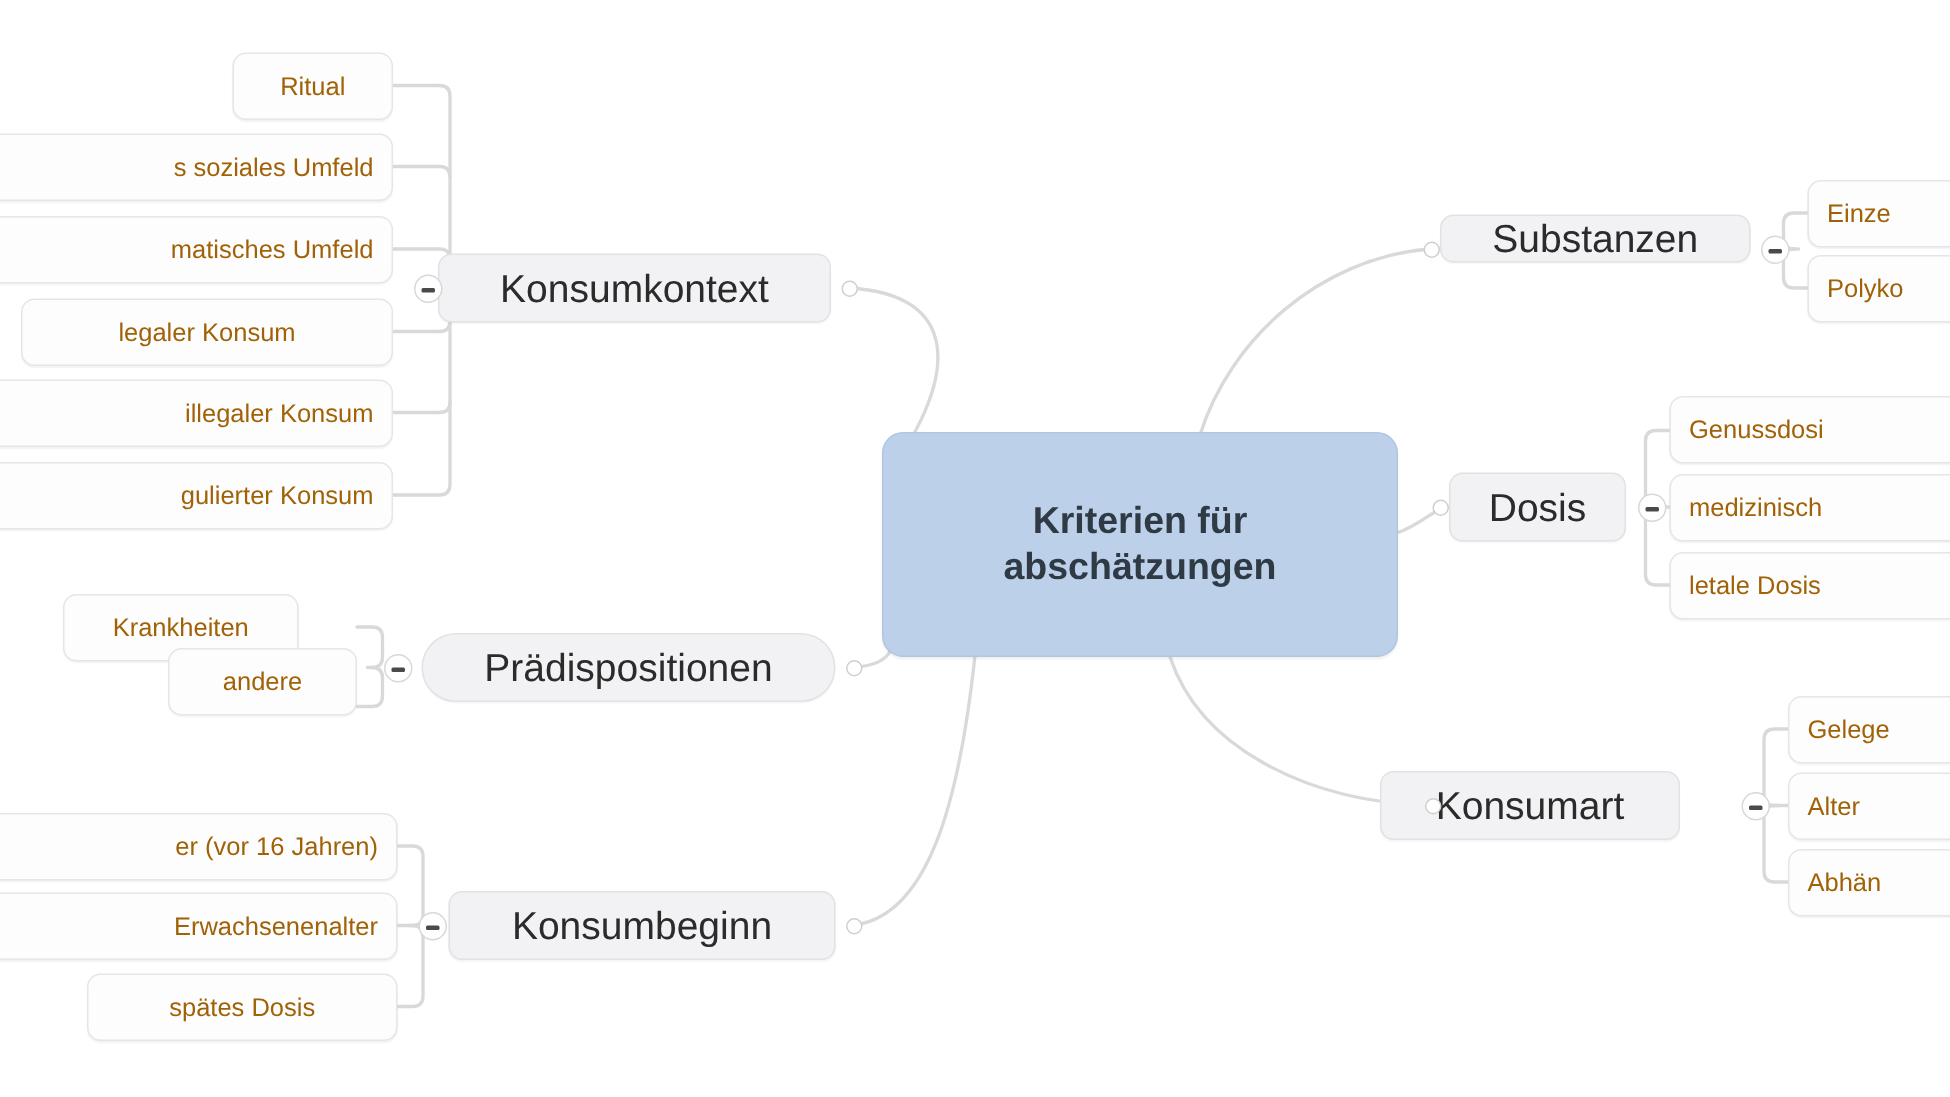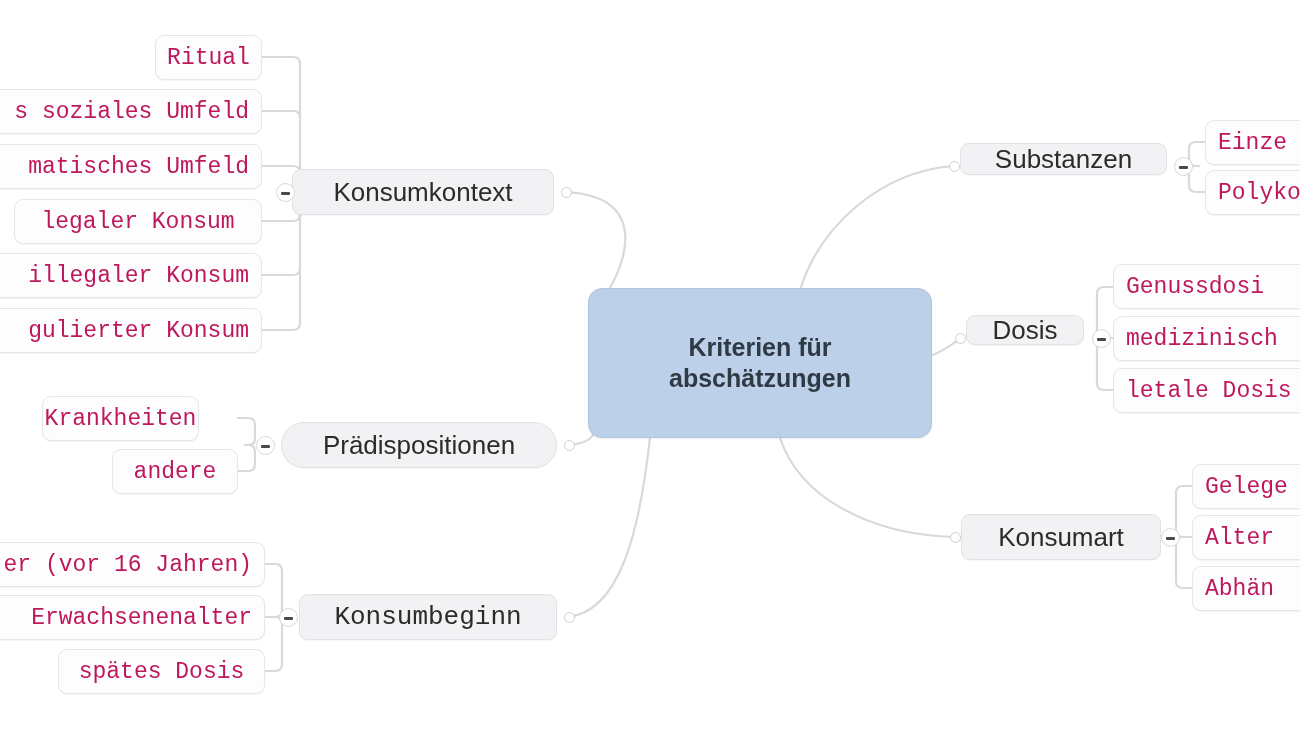--- a/index.html
+++ b/index.html
@@ -60,25 +60,24 @@
     border-radius: 9px;
     font-size: 26px;
     color: #2b2b2b;
     box-shadow: 0 1px 1px rgba(0,0,0,0.045);
   }
 
   .leaf {
     background: #fdfdfd;
     border: 1px solid #e6e6e8;
     border-radius: 9px;
-    font-size: 23px;
-    color: #be185d;
+    font-size: 17px;
+    color: #a16207;
     box-shadow: 0 1px 1px rgba(0,0,0,0.05);
     padding: 0 12px;
-    font-family: Liberation Mono, monospace;
   }
   .leaf.clip-left  { justify-content: flex-end; }
   .leaf.clip-right { justify-content: flex-start; }
 
   
   .toggle {
     position: absolute;
     width: 19px;
     height: 19px;
     border-radius: 50%;
@@ -188,25 +187,25 @@
 
   <div class="node branch" style="left:281px; top:422px; width:276px; height:46px;border-radius:23px;">
     <span>Prädispositionen</span>
   </div>
   <div class="toggle" style="left:256px; top:436px;"></div>
   <div class="dot" style="left:564px; top:440px;"></div>
 
   <div class="node leaf" style="left:42px; top:396px; width:157px; height:45px;">
     <span>Krankheiten</span>
   </div>
-  <div class="node leaf" style="left:112px; top:449px; width:126px; height:45px;">
+  <div class="node leaf" style="left:112px; top:432px; width:126px; height:45px;">
     <span>andere</span>
   </div>
 
-  <div class="node branch" style="left:299px; top:594px; width:258px; height:46px;font-family:Liberation Mono, monospace;">
+  <div class="node branch" style="left:299px; top:594px; width:258px; height:46px;">
     <span>Konsumbeginn</span>
   </div>
   <div class="toggle" style="left:279px; top:608px;"></div>
   <div class="dot" style="left:564px; top:612px;"></div>
 
   <div class="node leaf clip-left" style="left:-25px; top:542px; width:290px; height:45px;">
     <span>er (vor 16 Jahren)</span>
   </div>
   <div class="node leaf clip-left" style="left:-22px; top:595px; width:287px; height:45px;">
     <span>Erwachsenenalter</span>
@@ -221,37 +220,37 @@
   <div class="toggle" style="left:1174px; top:157px;"></div>
   <div class="dot" style="left:949px; top:161px;"></div>
 
   <div class="node leaf clip-right" style="left:1205px; top:120px; width:130px; height:45px;">
     <span>Einze</span>
   </div>
   <div class="node leaf clip-right" style="left:1205px; top:170px; width:130px; height:45px;">
     <span>Polyko</span>
   </div>
 
-  <div class="node branch" style="left:966px; top:315px; width:118px; height:30px;text-align:right;">
+  <div class="node branch" style="left:966px; top:315px; width:118px; height:46px;text-align:right;">
     <span>Dosis</span>
   </div>
   <div class="toggle" style="left:1092px; top:329px;"></div>
   <div class="dot" style="left:955px; top:333px;"></div>
 
   <div class="node leaf clip-right" style="left:1113px; top:264px; width:200px; height:45px;">
     <span>Genussdosi</span>
   </div>
   <div class="node leaf clip-right" style="left:1113px; top:316px; width:200px; height:45px;">
     <span>medizinisch</span>
   </div>
   <div class="node leaf clip-right" style="left:1113px; top:368px; width:200px; height:45px;">
     <span>letale  Dosis</span>
   </div>
 
-  <div class="node branch" style="left:961px; top:514px; width:200px; height:46px;">
+  <div class="node branch" style="left:920px; top:514px; width:200px; height:46px;">
     <span>Konsumart</span>
   </div>
   <div class="toggle" style="left:1161px; top:528px;"></div>
   <div class="dot" style="left:950px; top:532px;"></div>
 
   <div class="node leaf clip-right" style="left:1192px; top:464px; width:140px; height:45px;">
     <span>Gelege</span>
   </div>
   <div class="node leaf clip-right" style="left:1192px; top:515px; width:140px; height:45px;">
     <span>Alter</span>

